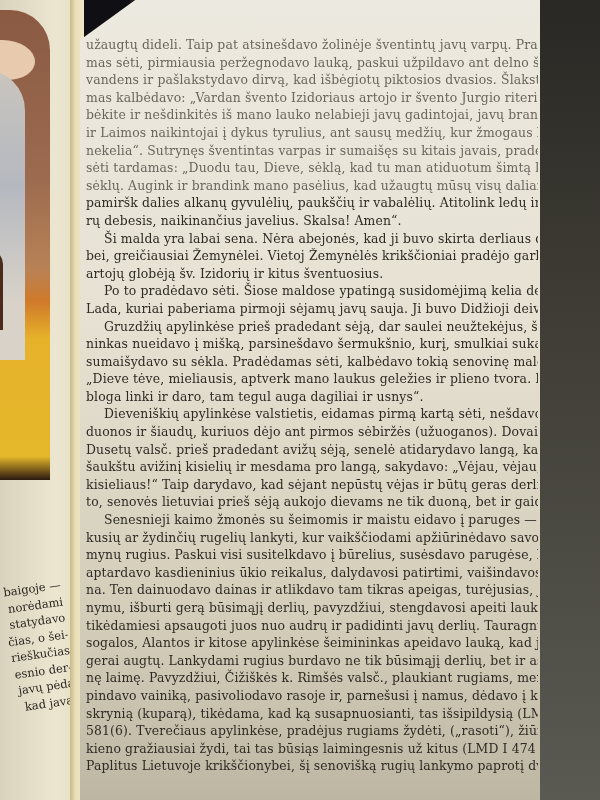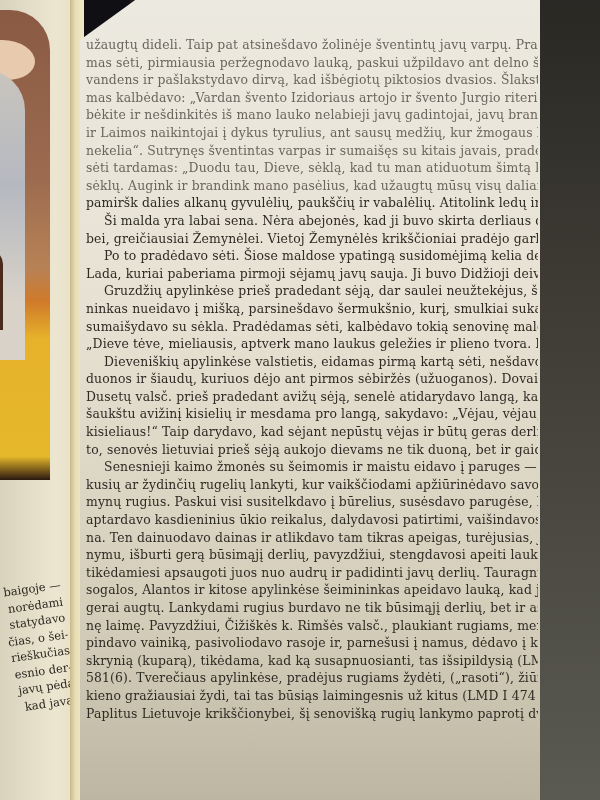--- a/index.html
+++ b/index.html
@@ -96,28 +96,31 @@
       <div class="line faded-top" style="color: rgb(106, 102, 94);">užaugtų dideli. Taip pat atsinešdavo žolinėje šventintų javų varpų. Pradėda-</div>
       <div class="line faded-top" style="color: rgb(106, 102, 94);">mas sėti, pirmiausia peržegnodavo lauką, paskui užpildavo ant delno švęsto</div>
       <div class="line faded-top" style="color: rgb(106, 102, 94);">vandens ir pašlakstydavo dirvą, kad išbėgiotų piktosios dvasios. Šlakstyda-</div>
       <div class="line faded-top" style="color: rgb(106, 102, 94);">mas kalbėdavo: „Vardan švento Izidoriaus artojo ir švento Jurgio riterio,</div>
       <div class="line faded-top" style="color: rgb(106, 102, 94);">bėkite ir nešdinkitės iš mano lauko nelabieji javų gadintojai, javų brandos</div>
       <div class="line faded-top" style="color: rgb(106, 102, 94);">ir Laimos naikintojai į dykus tyrulius, ant sausų medžių, kur žmogaus koja</div>
       <div class="line faded-top" style="color: rgb(106, 102, 94);">nekelia“. Sutrynęs šventintas varpas ir sumaišęs su kitais javais, pradėdavo</div>
       <div class="line faded-top" style="color: rgb(106, 102, 94);">sėti tardamas: „Duodu tau, Dieve, sėklą, kad tu man atiduotum šimtą kupinų</div>
       <div class="line faded-top" style="color: rgb(106, 102, 94);">sėklų. Augink ir brandink mano pasėlius, kad užaugtų mūsų visų daliai, ne-</div>
       <div class="line">pamiršk dalies alkanų gyvulėlių, paukščių ir vabalėlių. Atitolink ledų ir aud-</div>
+      <div class="line">rų debesis, naikinančius javelius. Skalsa! Amen“.</div>
       <div class="line" style="padding-left: 18px;">Ši malda yra labai sena. Nėra abejonės, kad ji buvo skirta derliaus dievy-</div>
       <div class="line">bei, greičiausiai Žemynėlei. Vietoj Žemynėlės krikščioniai pradėjo garbinti</div>
+      <div class="line">artojų globėją šv. Izidorių ir kitus šventuosius.</div>
       <div class="line" style="padding-left: 18px;">Po to pradėdavo sėti. Šiose maldose ypatingą susidomėjimą kelia deivė</div>
       <div class="line">Lada, kuriai paberiama pirmoji sėjamų javų sauja. Ji buvo Didžioji deivė,</div>
       <div class="line" style="padding-left: 18px;">Gruzdžių apylinkėse prieš pradedant sėją, dar saulei neužtekėjus, šeimi-</div>
       <div class="line">ninkas nueidavo į mišką, parsinešdavo šermukšnio, kurį, smulkiai sukapojęs,</div>
       <div class="line">sumaišydavo su sėkla. Pradėdamas sėti, kalbėdavo tokią senovinę maldą:</div>
       <div class="line">„Dieve tėve, mieliausis, aptverk mano laukus geležies ir plieno tvora. Kas man</div>
+      <div class="line">bloga linki ir daro, tam tegul auga dagiliai ir usnys“.</div>
       <div class="line" style="padding-left: 18px;">Dieveniškių apylinkėse valstietis, eidamas pirmą kartą sėti, nešdavosi</div>
       <div class="line">duonos ir šiaudų, kuriuos dėjo ant pirmos sėbiržės (užuoganos). Dovainių k.,</div>
       <div class="line">Dusetų valsč. prieš pradedant avižų sėją, senelė atidarydavo langą, kabindavo</div>
       <div class="line">šaukštu avižinį kisielių ir mesdama pro langą, sakydavo: „Vėjau, vėjau, te</div>
       <div class="line">kisieliaus!“ Taip darydavo, kad sėjant nepūstų vėjas ir būtų geras derlius. Be</div>
       <div class="line">to, senovės lietuviai prieš sėją aukojo dievams ne tik duoną, bet ir gaidį, vištą,</div>
       <div class="line" style="padding-left: 18px;">Senesnieji kaimo žmonės su šeimomis ir maistu eidavo į paruges — išplau-</div>
       <div class="line">kusių ar žydinčių rugelių lankyti, kur vaikščiodami apžiūrinėdavo savo ir kai-</div>
       <div class="line">mynų rugius. Paskui visi susitelkdavo į būrelius, susėsdavo parugėse, kur</div>
       <div class="line">aptardavo kasdieninius ūkio reikalus, dalydavosi patirtimi, vaišindavosi duo-</div>

